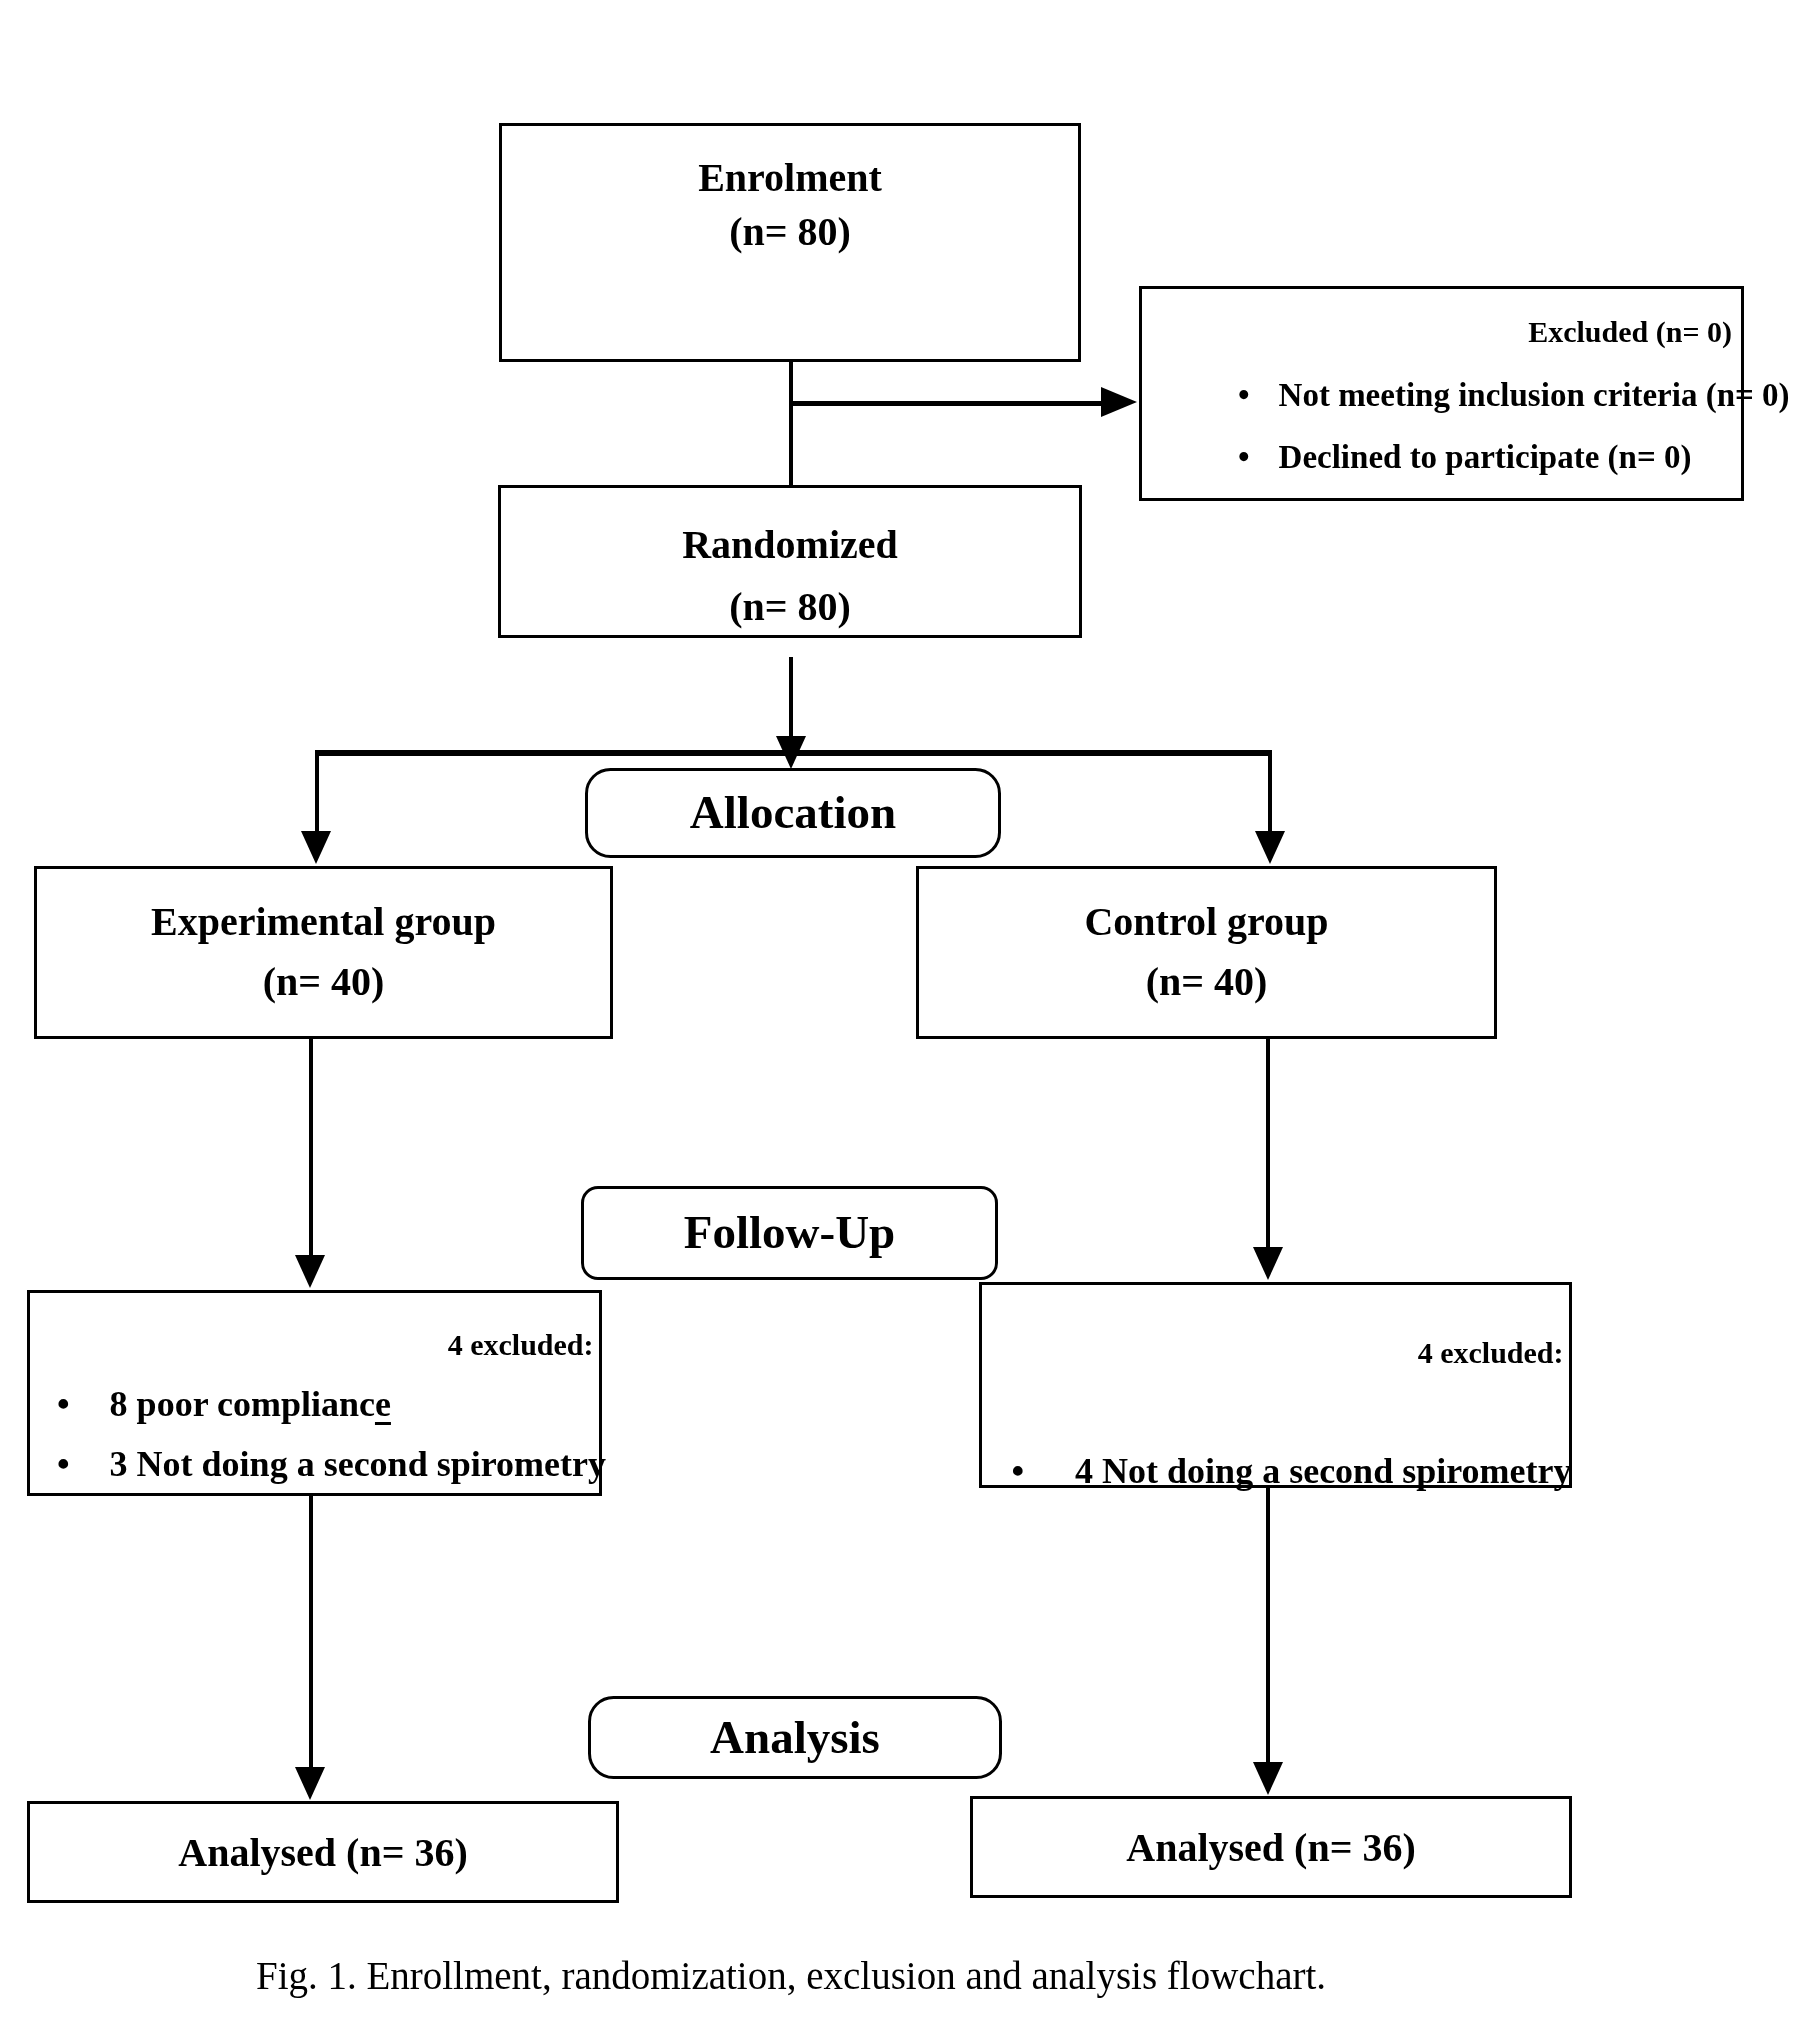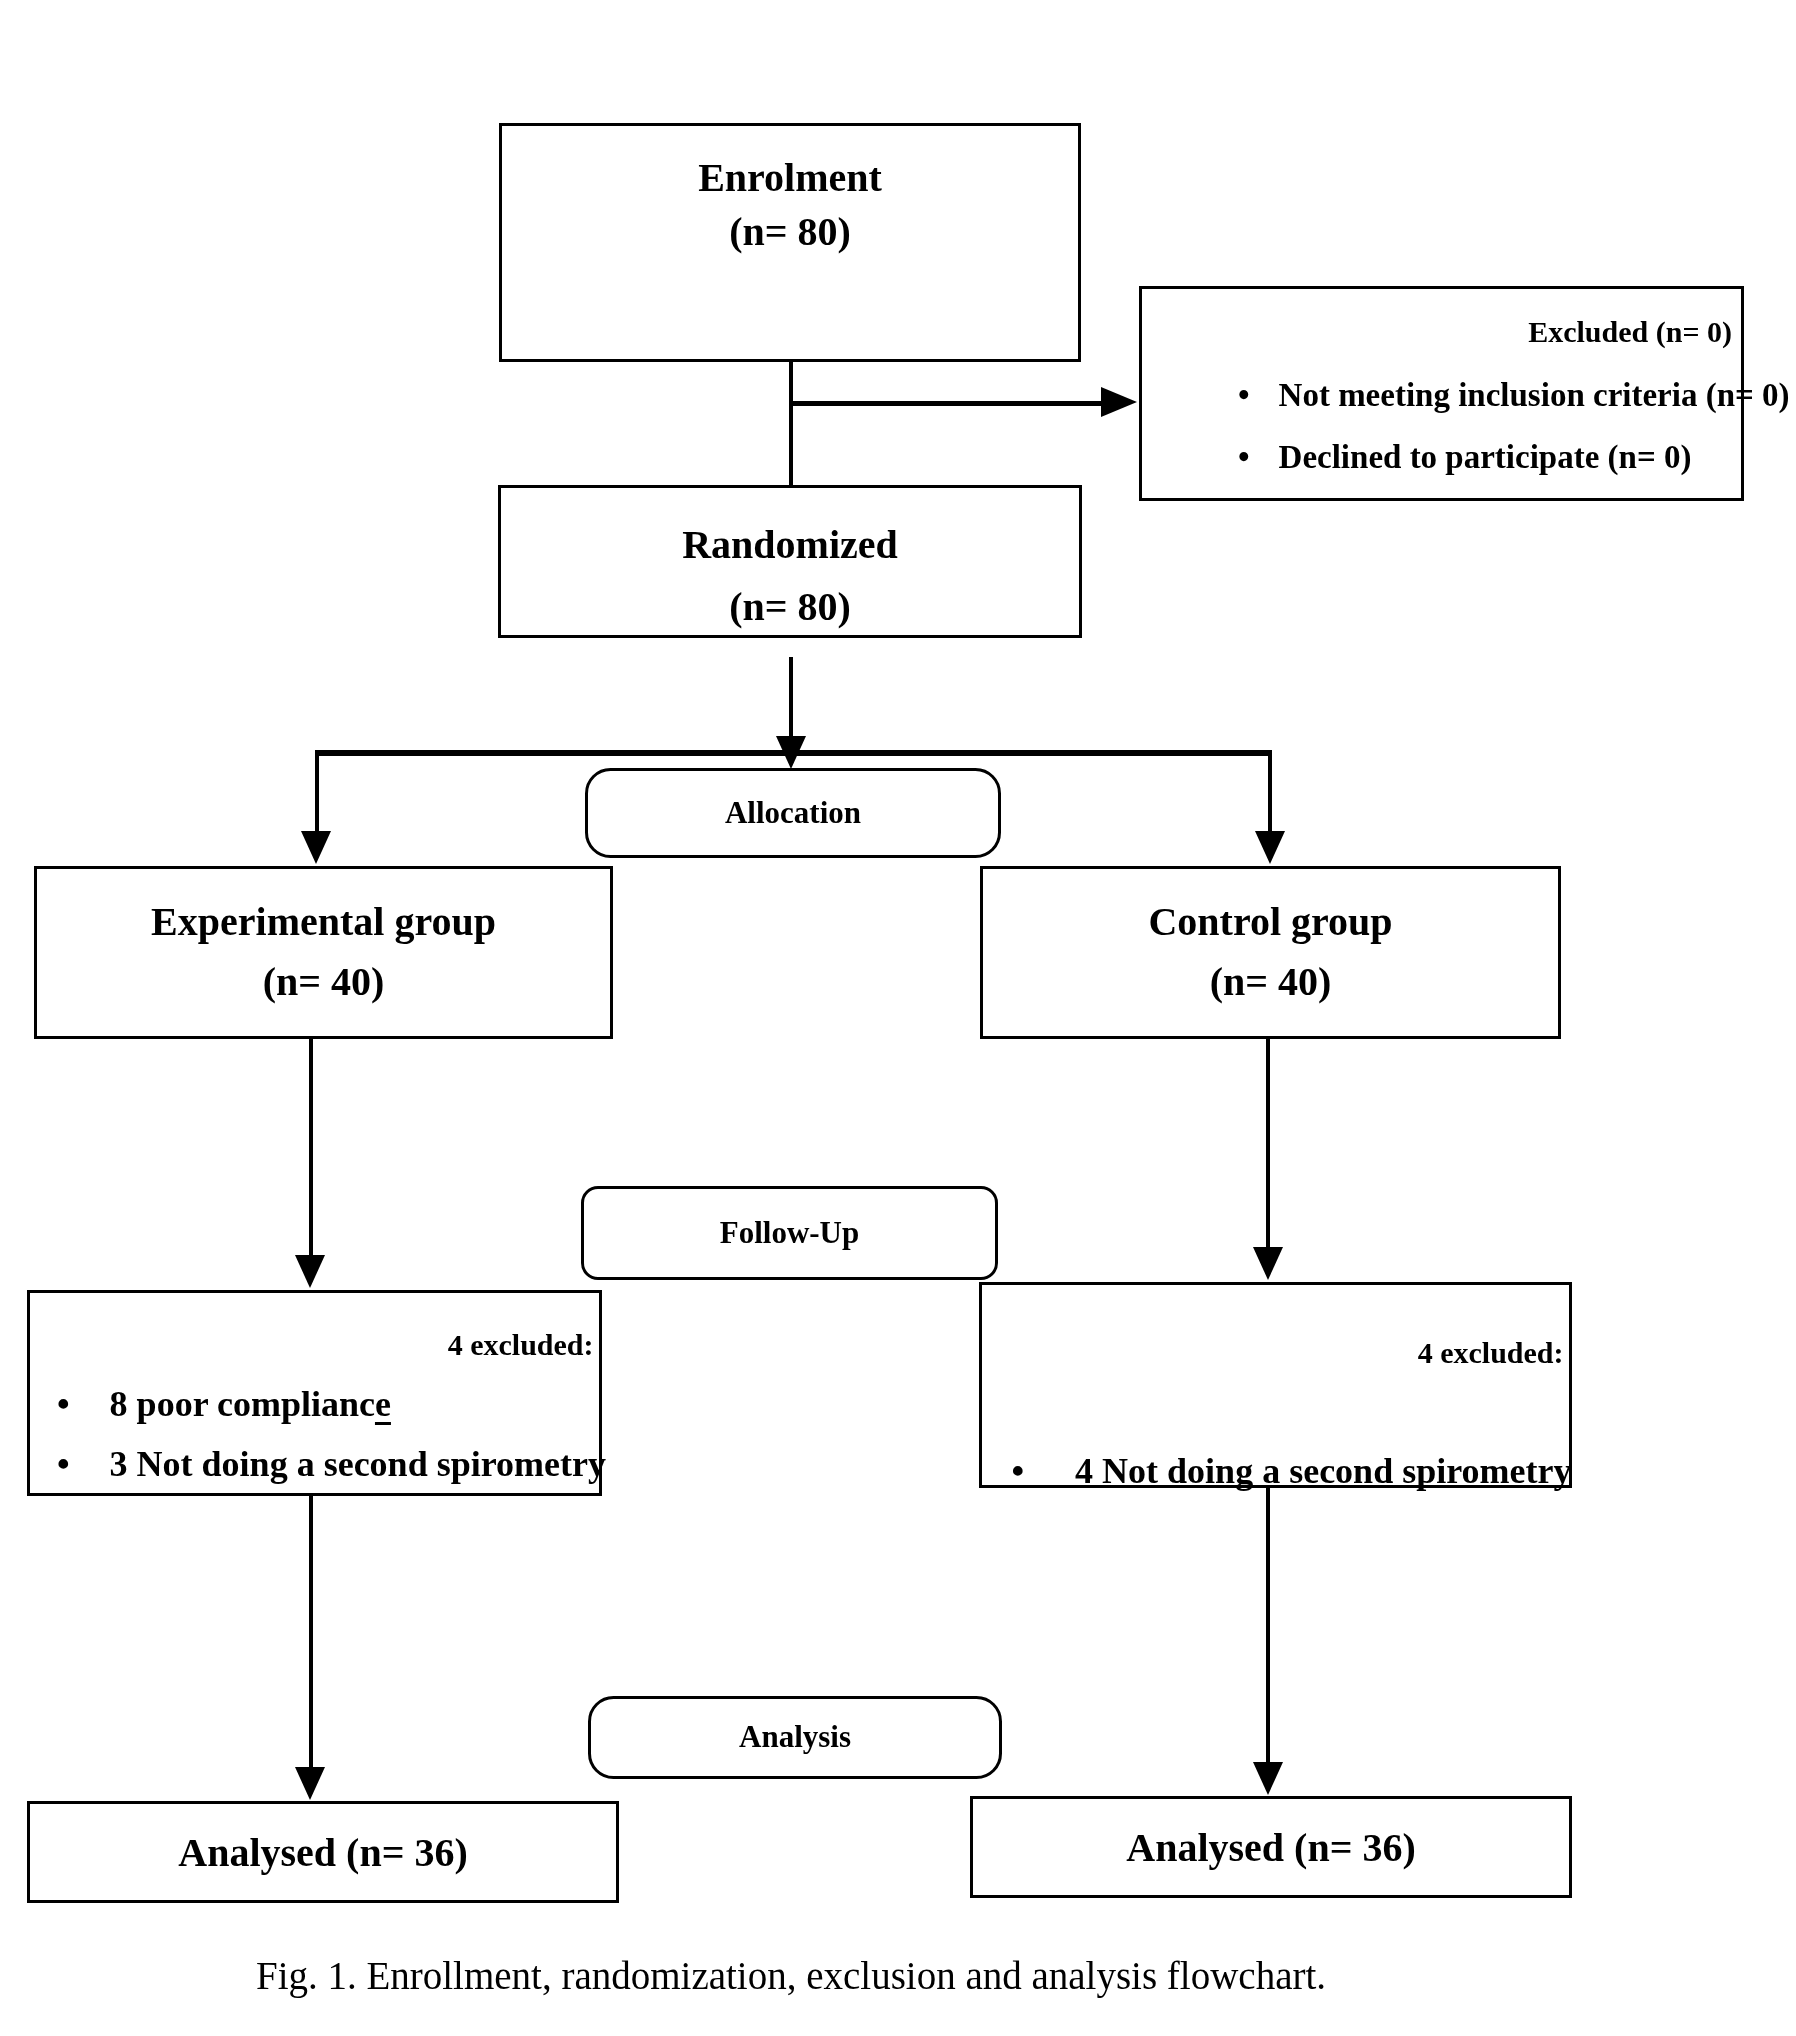--- a/index.html
+++ b/index.html
@@ -23,21 +23,21 @@
     background: #ffffff;
     display: flex;
     flex-direction: column;
     align-items: center;
     text-align: center;
     font-weight: bold;
   }
   .label-box {
     border-radius: 25.5px;
     justify-content: center;
-    font-size: 31px;
+    font-size: 47px;
     line-height: 1.1;
   }
   .node-line {
     font-size: 40px;
     line-height: 47px;
     white-space: nowrap;
   }
   .list-box {
     align-items: stretch;
     text-align: left;
@@ -152,21 +152,21 @@
 
   <div class="box label-box" style="left:585px; top:768px; width:416px; height:90px;">
     <div>Allocation</div>
   </div>
 
   <div class="box" style="left:34px; top:866px; width:579px; height:173px; justify-content:flex-start; padding-top:29px; gap:12.7px;">
     <div class="node-line">Experimental group</div>
     <div class="node-line">(n= 40)</div>
   </div>
 
-  <div class="box" style="left:980px; top:866px; width:581px; height:173px; justify-content:flex-start; padding-top:29px; gap:12.7px;">
+  <div class="box" style="left:916px; top:866px; width:581px; height:173px; justify-content:flex-start; padding-top:29px; gap:12.7px;">
     <div class="node-line">Control group</div>
     <div class="node-line">(n= 40)</div>
   </div>
 
   <div class="box label-box" style="left:581px; top:1186px; width:417px; height:94px;border-radius:17px;">
     <div>Follow-Up</div>
   </div>
 
   <div class="box list-box" style="left:27px; top:1290px; width:575px; height:206px; padding:31px 5.5px 0 47px; gap:17.3px;">
     <div class="list-title">4 excluded:</div>

